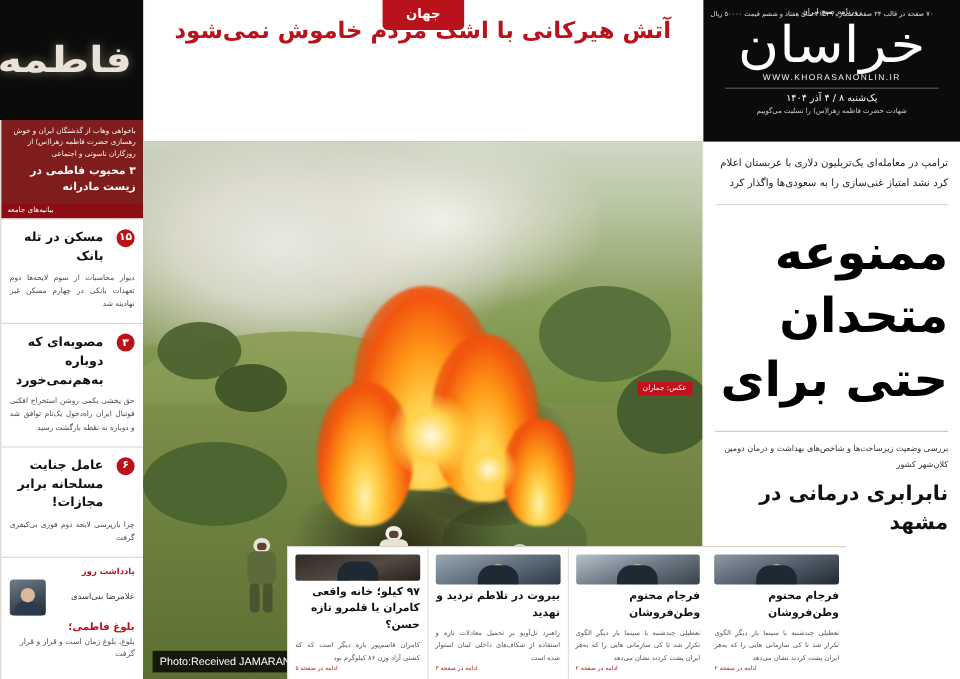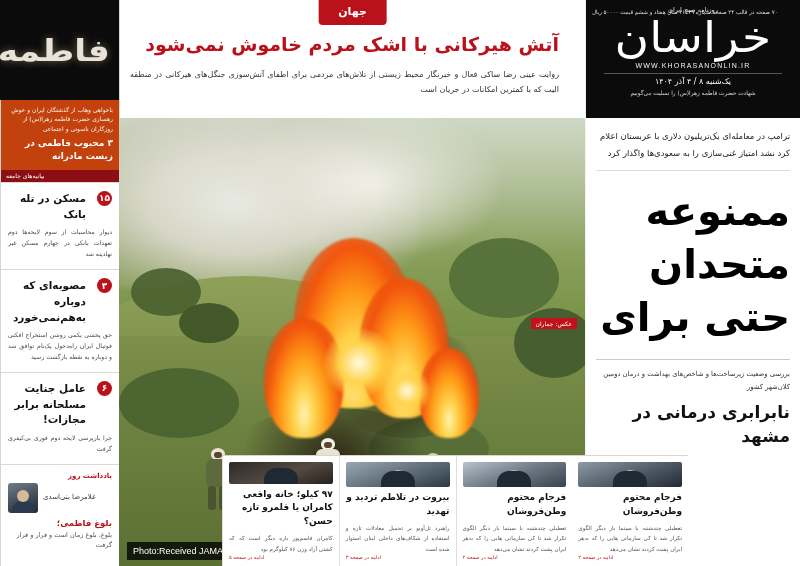--- a/index.html
+++ b/index.html
@@ -20,21 +20,21 @@
   .masthead-black .fatemeh{
     position:absolute;inset:0;
     display:flex;align-items:center;justify-content:center;
     color:#e8e2d8;font-size:30px;font-weight:bold;
     letter-spacing:-1px;
     text-shadow:0 0 8px rgba(220,200,160,.45);
     font-family:"DejaVu Sans","Liberation Sans",sans-serif;
   }
   .masthead-black .fatemeh span{transform:scaleX(1.15);display:inline-block;}
   .masthead-red{
-    width:118px;background:#c2410c;color:#fff;padding:5px 6px 7px 6px;
+    width:118px;background:#7f1d1d;color:#fff;padding:5px 6px 7px 6px;
     box-sizing:border-box;
   }
   .masthead-red .kicker{font-size:6px;line-height:1.55;text-align:right;opacity:.95;}
   .masthead-red .hl{
     margin-top:4px;font-size:9px;line-height:1.45;font-weight:bold;text-align:right;
   }
   .red-strip{
     height:12px;background:#8d0d14;color:#fff;font-size:6px;
     display:flex;align-items:center;justify-content:flex-end;padding:0 5px;
     box-sizing:border-box;
@@ -54,21 +54,21 @@
   .brief p{
     margin:0;font-size:6.2px;line-height:1.75;text-align:justify;color:#4a4a4a;
     direction:rtl;
   }
   .col-left .footer-note{
     border-top:1px solid #ddd9d2;padding:7px;box-sizing:border-box;width:118px;
   }
   .footer-note .tag{
     font-size:7px;color:#b9121b;font-weight:bold;text-align:right;margin-bottom:3px;
   }
-  .avatar-row{display:flex;flex-direction:row-reverse;align-items:center;gap:5px;}
+  .avatar-row{display:flex;flex-direction:row-reverse;align-items:center;gap:21px;}
   .avatar{
     width:30px;height:30px;border-radius:3px;flex:0 0 30px;
     background:linear-gradient(160deg,#6f7e8c 0%,#3d4852 60%,#222b33 100%);
     position:relative;overflow:hidden;
   }
   .avatar:after{
     content:"";position:absolute;left:50%;top:7px;width:12px;height:12px;border-radius:50%;
     background:#d8b99a;transform:translateX(-50%);
   }
   .avatar:before{
@@ -86,21 +86,21 @@
   }
   .center-head{
     position:relative;height:118px;background:#ffffff;padding:8px 26px 0 10px;box-sizing:border-box;
   }
   .jahan-tab{
     position:absolute;left:50%;transform:translateX(-50%);top:0;
     background:#b9121b;color:#fff;font-size:11px;font-weight:bold;
     padding:5px 20px 7px 20px;border-radius:0 0 4px 4px;letter-spacing:1px;
   }
   .center-title{
-    margin:22px 0 0 0;text-align:right;color:#b9121b;font-size:19px;font-weight:bold;
+    margin:4px 0 0 0;text-align:right;color:#b9121b;font-size:19px;font-weight:bold;
     line-height:1.5;direction:rtl;
   }
   .center-lead{
     margin-top:8px;font-size:8px;line-height:1.9;text-align:justify;direction:rtl;color:#333;
   }
   .photo{
     position:relative;left:0;top:0;width:466px;height:448px;overflow:hidden;
     background:#6f8a3a;
   }
   .sky{position:absolute;inset:0;background:linear-gradient(180deg,#cfd8c4 0%,#b9c6a4 12%,#8aa05c 30%,#6e8a3c 55%,#5d7a34 100%);}
@@ -198,21 +198,21 @@
     padding:6px 10px 0 10px;text-align:right;direction:rtl;font-weight:bold;font-size:17px;
     line-height:1.45;color:#111;margin-left:12px;
   }
   .green-logo{
     margin:8px 10px 0 0;text-align:left;font-size:8px;color:#1f7a3f;font-weight:bold;direction:rtl;
     padding-left:10px;
   }
 
   
   .bottom-strip{
-    position:absolute;left:102px;top:455px;width:466px;height:111px;
+    position:absolute;left:119px;top:455px;width:466px;height:111px;
     display:flex;flex-direction:row-reverse;background:#fff;border-top:1px solid #d8d5cf;
     box-sizing:border-box;
   }
   .bbox{
     flex:1 1 0;border-left:1px solid #e2ded7;padding:6px 6px;box-sizing:border-box;
     display:flex;flex-direction:column;
   }
   .bbox:last-child{border-left:none;}
   .bthumb{
     width:100%;height:38px;border-radius:2px;margin-bottom:4px;position:relative;overflow:hidden;
@@ -267,21 +267,20 @@
     <div class="right-rule"></div>
     <div class="bottom-kicker">بررسی وضعیت زیرساخت‌ها و شاخص‌های بهداشت و درمان دومین کلان‌شهر کشور</div>
     <div class="bottom-title">نابرابری درمانی در مشهد</div>
     <div class="green-logo">خراسان بین</div>
   </div>
 
   <div class="col-center">
     <div class="center-head">
       <div class="jahan-tab">جهان</div>
       <div class="center-title">آتش هیرکانی با اشک مردم خاموش نمی‌شود</div>
-      <div class="center-lead">روایت عینی رضا ساکی فعال و خبرنگار محیط زیستی از تلاش‌های مردمی برای اطفای آتش‌سوزی جنگل‌های هیرکانی در منطقه الیت که با کمترین امکانات در جریان است</div>
     </div>
 
     <div class="photo">
       <div class="sky"></div>
       <div class="smoke"></div>
       <div class="smoke2"></div>
       <div class="hill2"></div>
       <div class="hill"></div>
 
       <div class="shrub" style="left:12px;top:150px;width:70px;height:48px;"></div>

